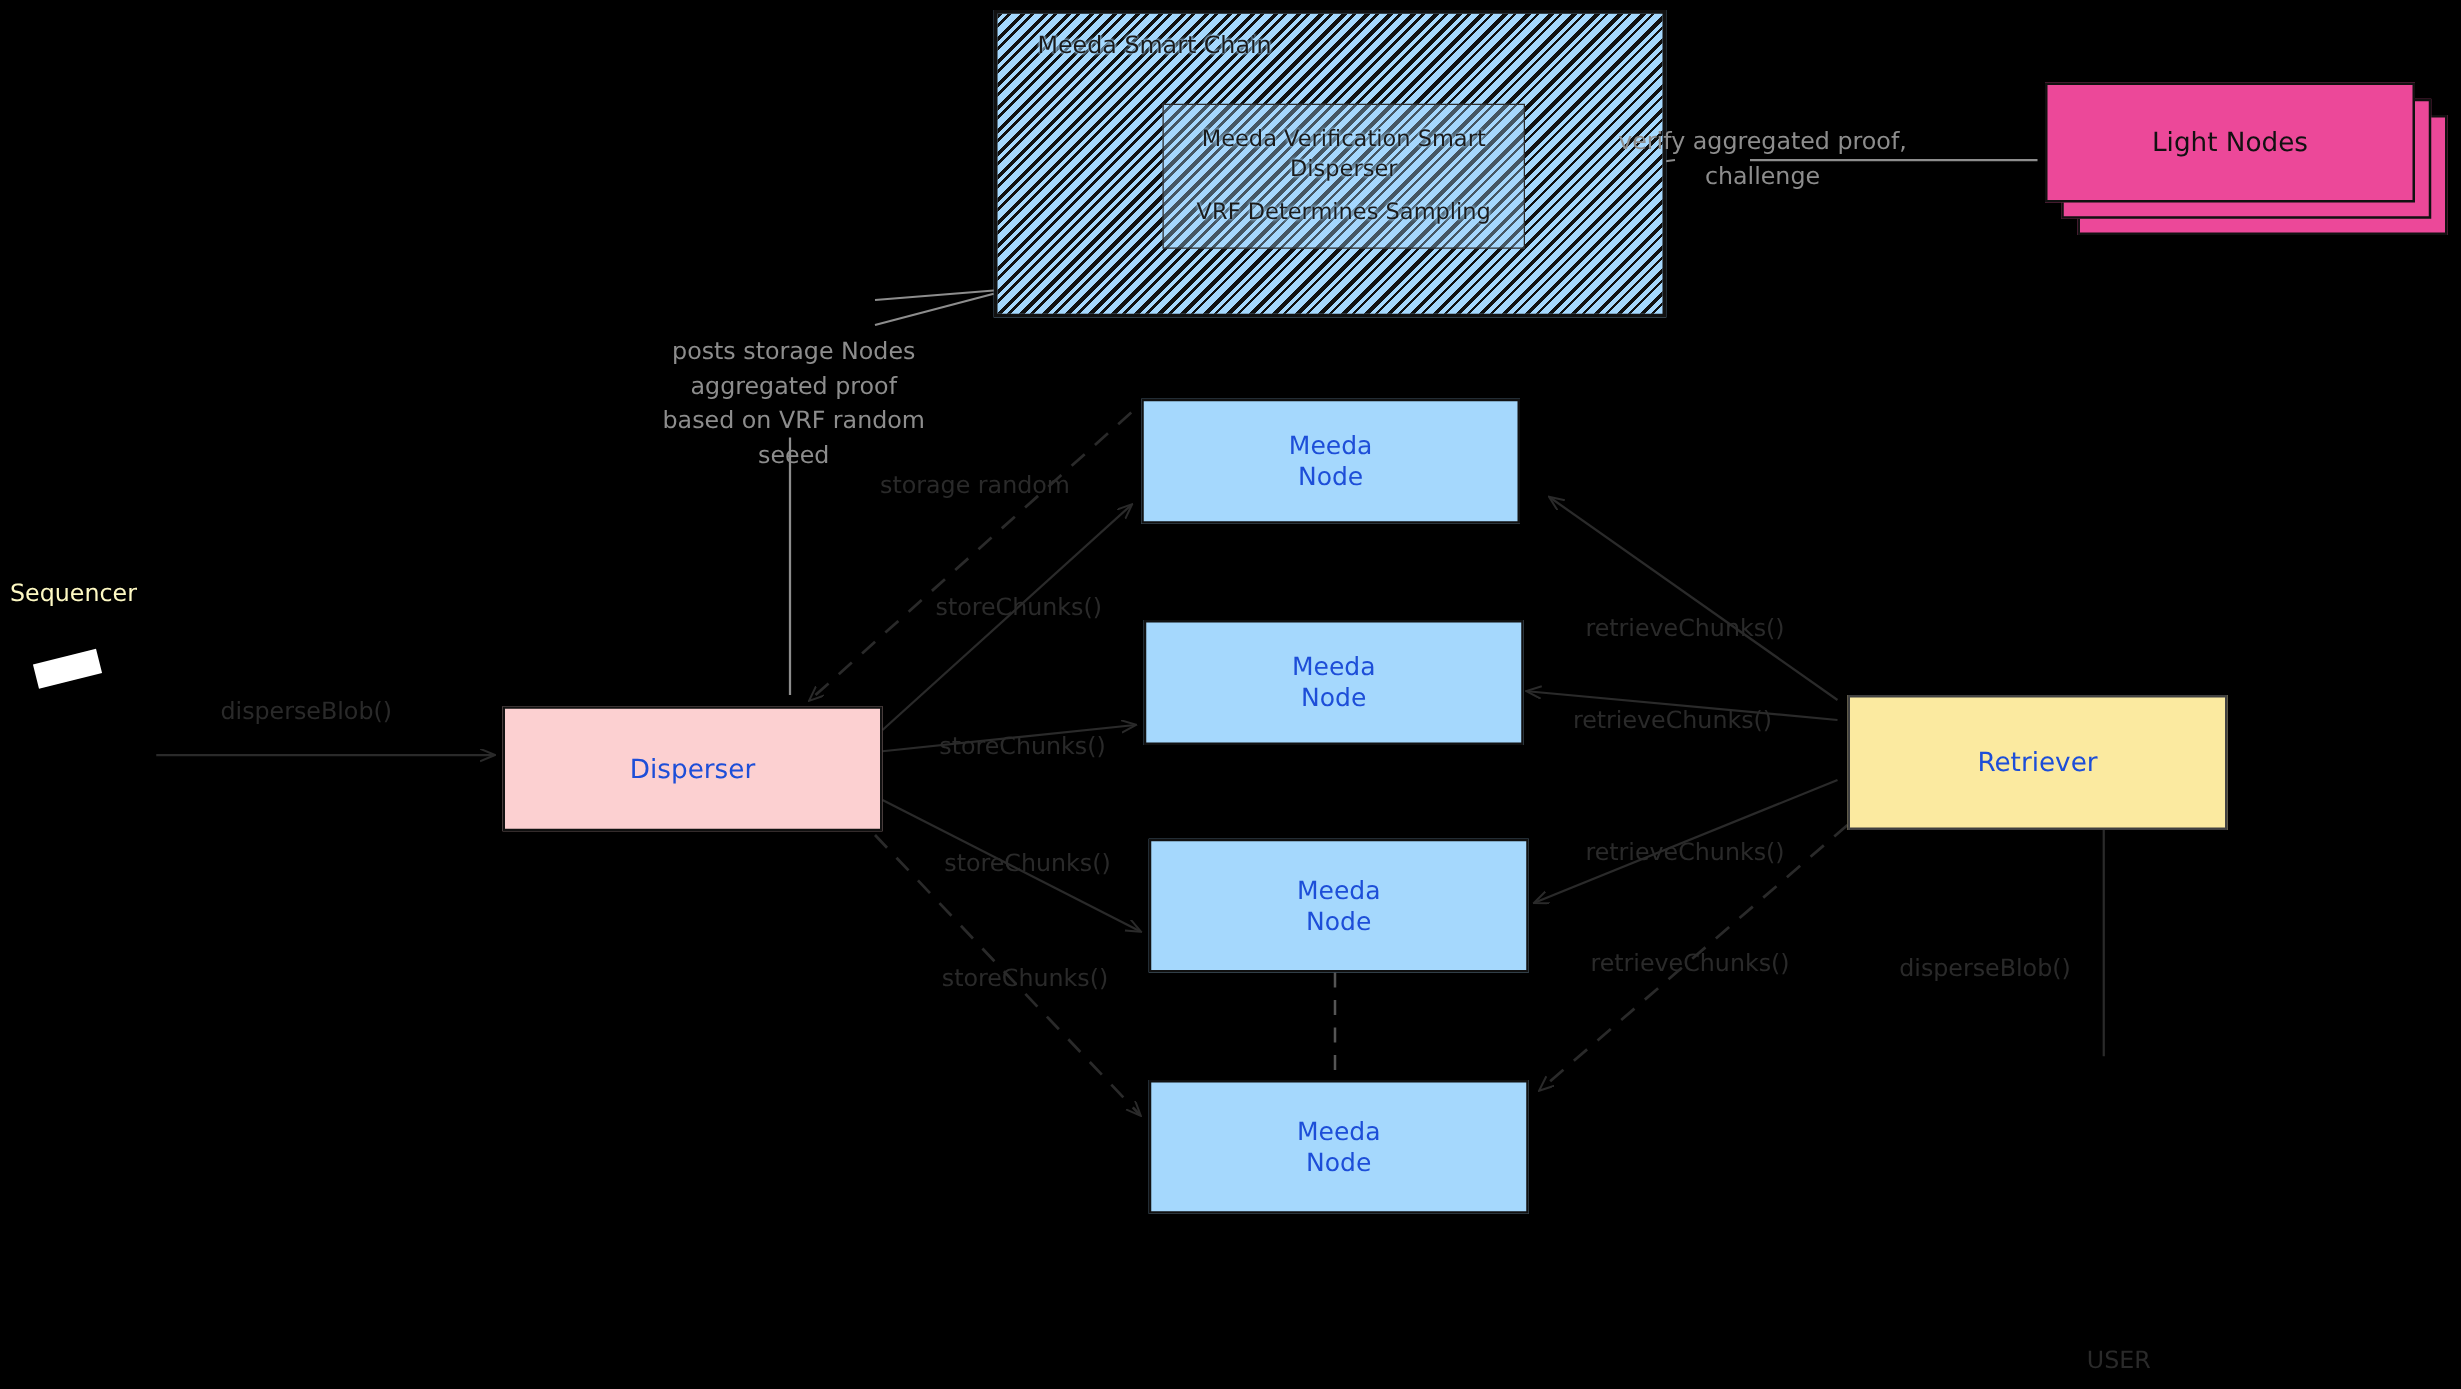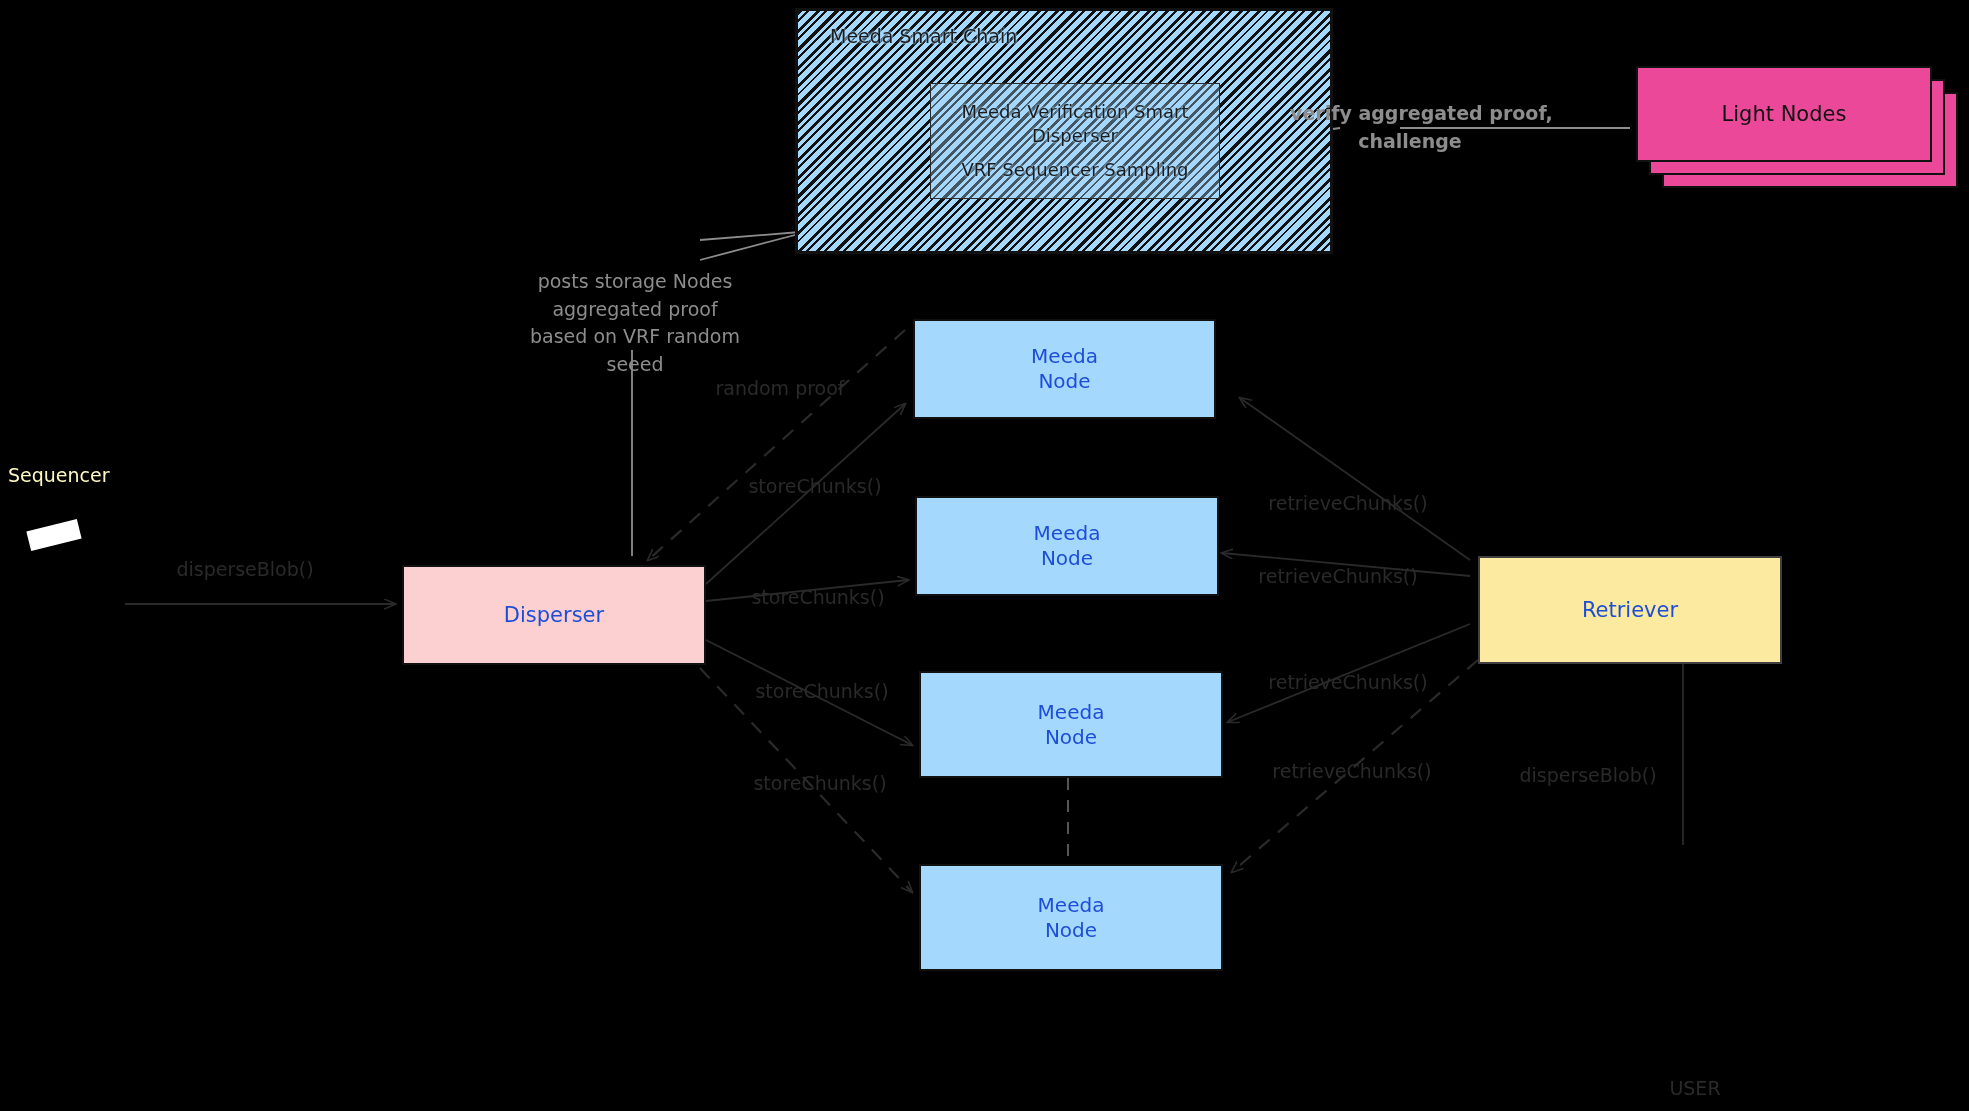--- a/index.html
+++ b/index.html
@@ -100,21 +100,21 @@
 
     <line x1="1683" y1="664" x2="1683" y2="845" stroke="#2a2a2a" stroke-width="1.8"></line>
   </svg>
 
   <div class="hatch" style="left:795px;top:8px;width:538px;height:246px;">
     <div class="hatch-title">Meeda Smart Chain</div>
     <div class="inner-contract" style="left:132px;top:72px;width:290px;height:116px;">
       <span>Meeda Verification Smart</span>
       <span>Disperser</span>
       <span class="contract-gap"></span>
-      <span>VRF Sequencer Sampling</span>
+      <span>VRF Determines Sampling</span>
     </div>
   </div>
 
   <div class="stack" style="left:1636px;top:66px;width:330px;height:122px;">
     <div class="card" style="left:26px;top:26px;width:296px;height:96px;"></div>
     <div class="card" style="left:13px;top:13px;width:296px;height:96px;"></div>
     <div class="card front" style="left:0px;top:0px;width:296px;height:96px;">
       <span>Light Nodes</span>
     </div>
   </div>
@@ -159,24 +159,24 @@
 
   <div class="lbl left" style="left:8px;top:462px;">Sequencer</div>
 
   <div class="lbl dark" style="left:170px;top:556px;width:150px;">disperseBlob()</div>
 
   <div class="lbl mid" style="left:520px;top:268px;width:230px;">posts storage Nodes
 aggregated proof
 based on VRF random
 seeed</div>
 
-  <div class="lbl mid" style="left:1290px;top:100px;width:240px;font-weight:bold;">verify aggregated proof,
+  <div class="lbl mid" style="left:1290px;top:100px;width:240px;">verify aggregated proof,
 challenge</div>
 
-  <div class="lbl dark" style="left:700px;top:375px;width:160px;">random proof</div>
+  <div class="lbl dark" style="left:700px;top:375px;width:160px;">storage random</div>
 
   <div class="lbl dark" style="left:735px;top:473px;width:160px;">storeChunks()</div>
   <div class="lbl dark" style="left:738px;top:584px;width:160px;">storeChunks()</div>
   <div class="lbl dark" style="left:742px;top:678px;width:160px;">storeChunks()</div>
   <div class="lbl dark" style="left:740px;top:770px;width:160px;">storeChunks()</div>
 
   <div class="lbl dark" style="left:1258px;top:490px;width:180px;">retrieveChunks()</div>
   <div class="lbl dark" style="left:1248px;top:563px;width:180px;">retrieveChunks()</div>
   <div class="lbl dark" style="left:1258px;top:669px;width:180px;">retrieveChunks()</div>
   <div class="lbl dark" style="left:1262px;top:758px;width:180px;">retrieveChunks()</div>

